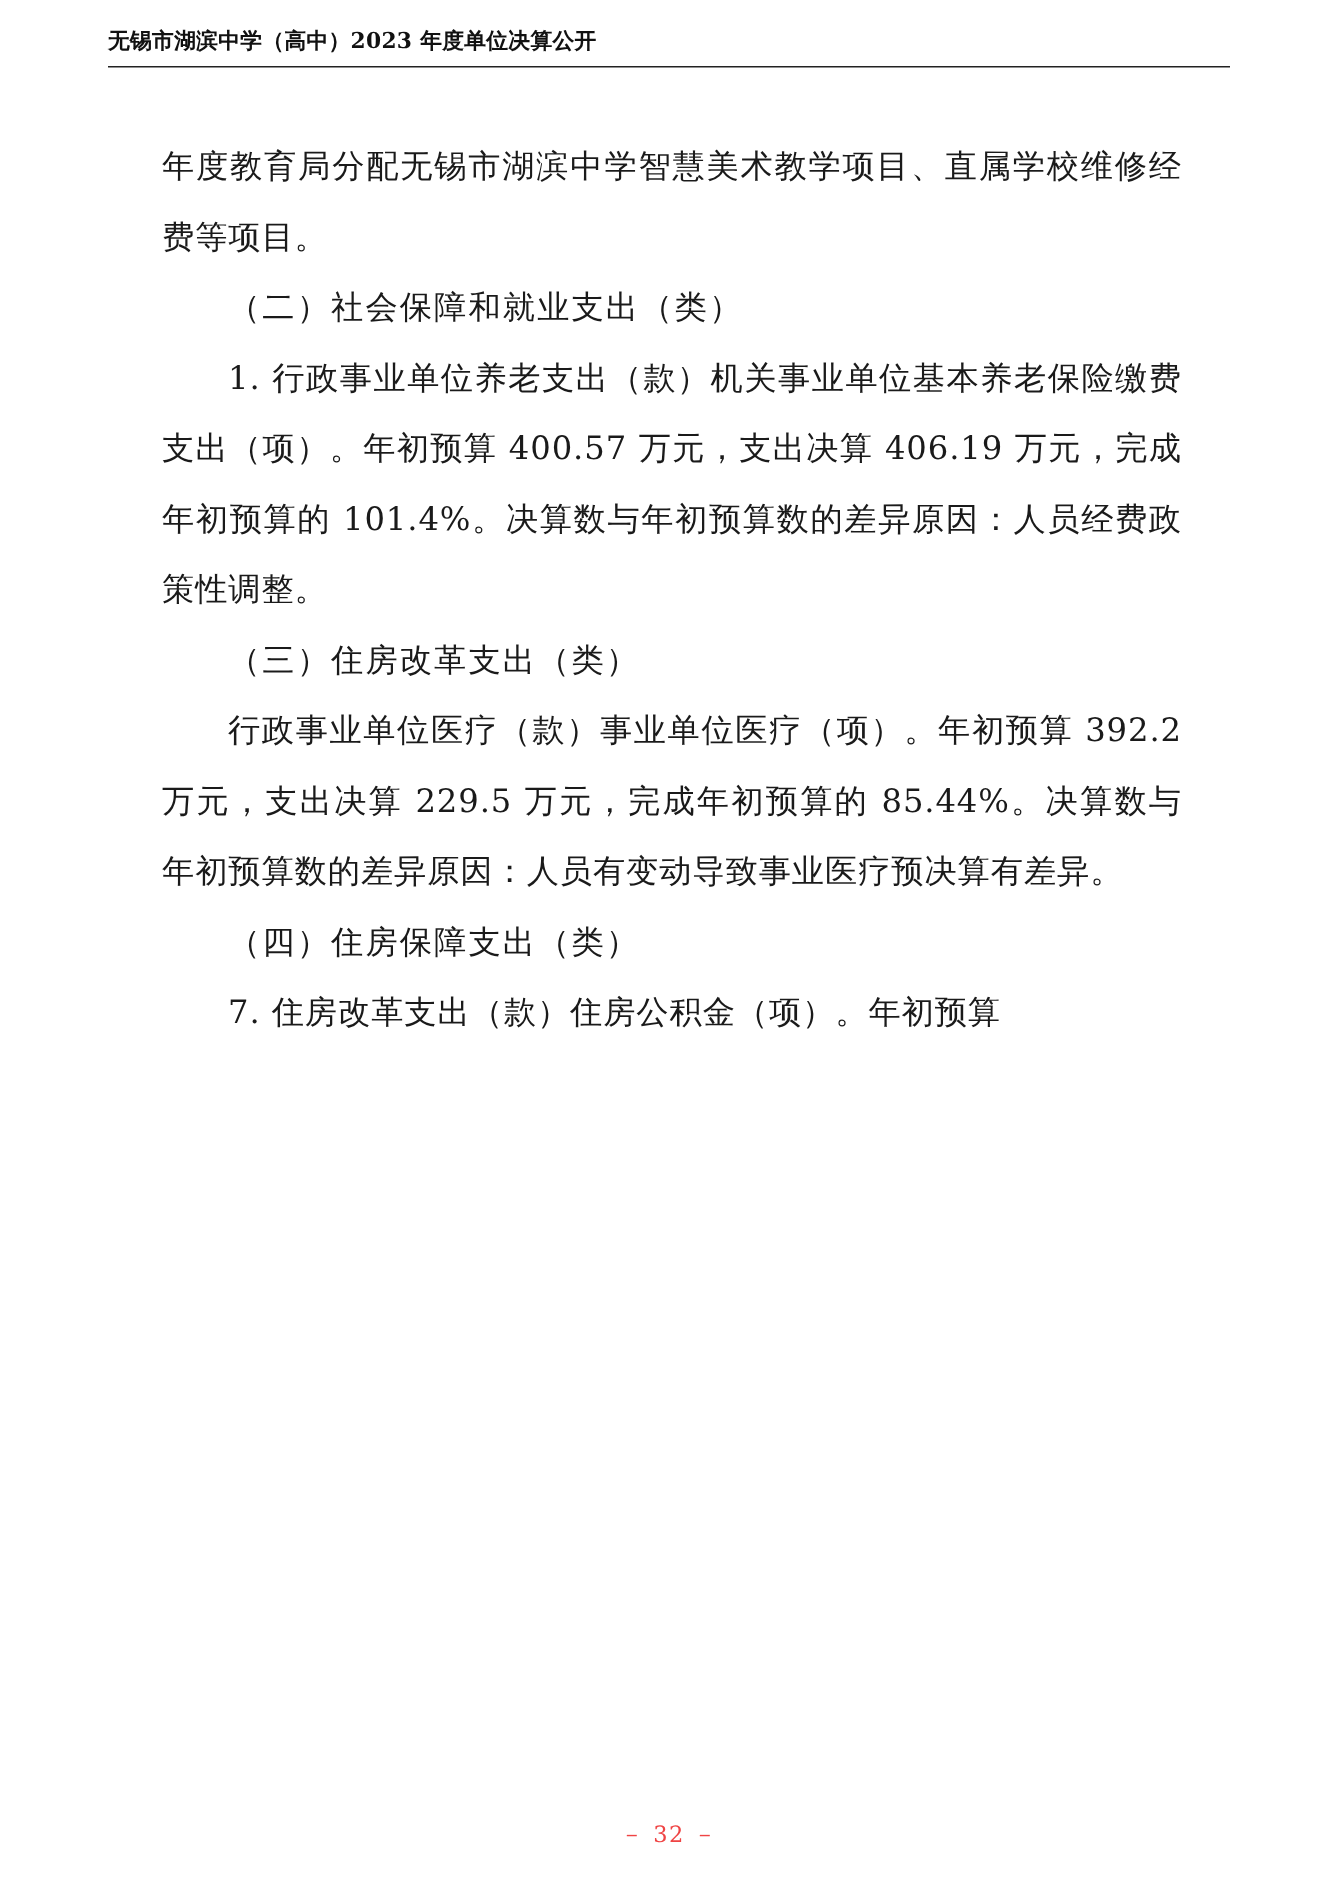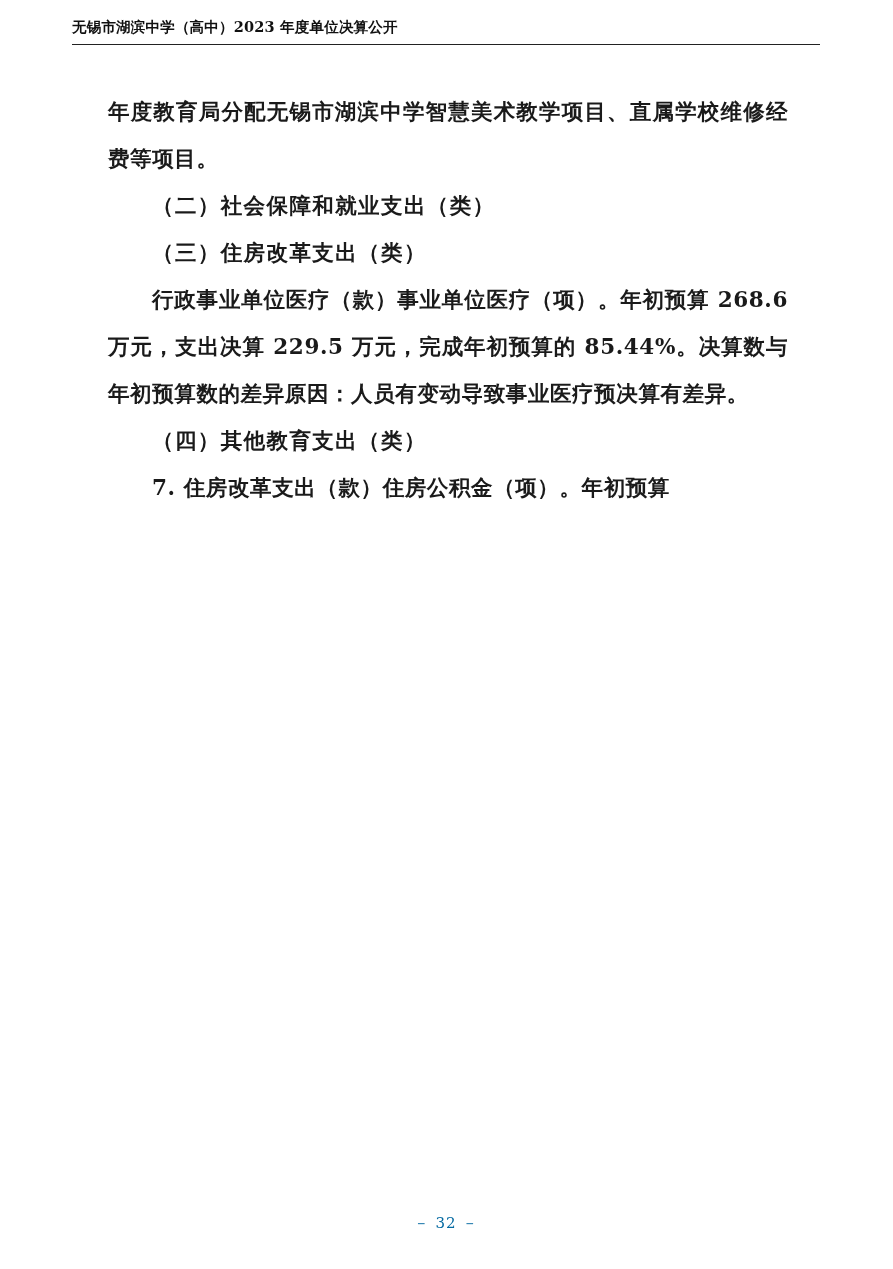--- a/index.html
+++ b/index.html
@@ -51,58 +51,58 @@
     width: 680px;
   }
   p {
     margin: 0 0 0 0;
     font-size: 21.5px;
     line-height: 47px;
     text-align: justify;
     text-justify: inter-ideograph;
     letter-spacing: 0.6px;
     font-family: "DejaVu Serif", "Liberation Serif", serif;
-    font-weight: bold;
   }
   p.indent {
     text-indent: 44px;
   }
   p.heading {
     text-indent: 44px;
-    font-weight: bold;
+    font-weight: normal;
     letter-spacing: 1.4px;
   }
   .footer {
     position: absolute;
     bottom: 36px;
     left: 0;
     right: 0;
     text-align: center;
     font-size: 15px;
-    color: #0369a1;
+    color: #ef4444;
     font-family: "DejaVu Serif", "Liberation Serif", serif;
     letter-spacing: 1px;
   }
 </style>
 </head>
 <body>
 
 <div class="page">
 
   <div class="header">
     <div class="header-title">无锡市湖滨中学（高中）2023 年度单位决算公开</div>
     <div class="header-rule"></div>
   </div>
 
   <div class="content">
     <p class="cont">年度教育局分配无锡市湖滨中学智慧美术教学项目、直属学校维修经费等项目。</p>
     <p class="heading">（二）社会保障和就业支出（类）</p>
+    <p class="indent">1. 行政事业单位养老支出（款）机关事业单位基本养老保险缴费支出（项）。年初预算 400.57 万元，支出决算 406.19 万元，完成年初预算的 101.4%。决算数与年初预算数的差异原因：人员经费政策性调整。</p>
     <p class="heading">（三）住房改革支出（类）</p>
-    <p class="indent">行政事业单位医疗（款）事业单位医疗（项）。年初预算 268.6 万元，支出决算 229.5 万元，完成年初预算的 85.44%。决算数与年初预算数的差异原因：人员有变动导致事业医疗预决算有差异。</p>
-    <p class="heading">（四）其他教育支出（类）</p>
+    <p class="indent">行政事业单位医疗（款）事业单位医疗（项）。年初预算 392.2 万元，支出决算 229.5 万元，完成年初预算的 85.44%。决算数与年初预算数的差异原因：人员有变动导致事业医疗预决算有差异。</p>
+    <p class="heading">（四）住房保障支出（类）</p>
     <p class="indent">7. 住房改革支出（款）住房公积金（项）。年初预算</p>
   </div>
 
   <div class="footer">
     <span>－ 32 －</span>
   </div>
 
 </div>
 
 </body></html>

